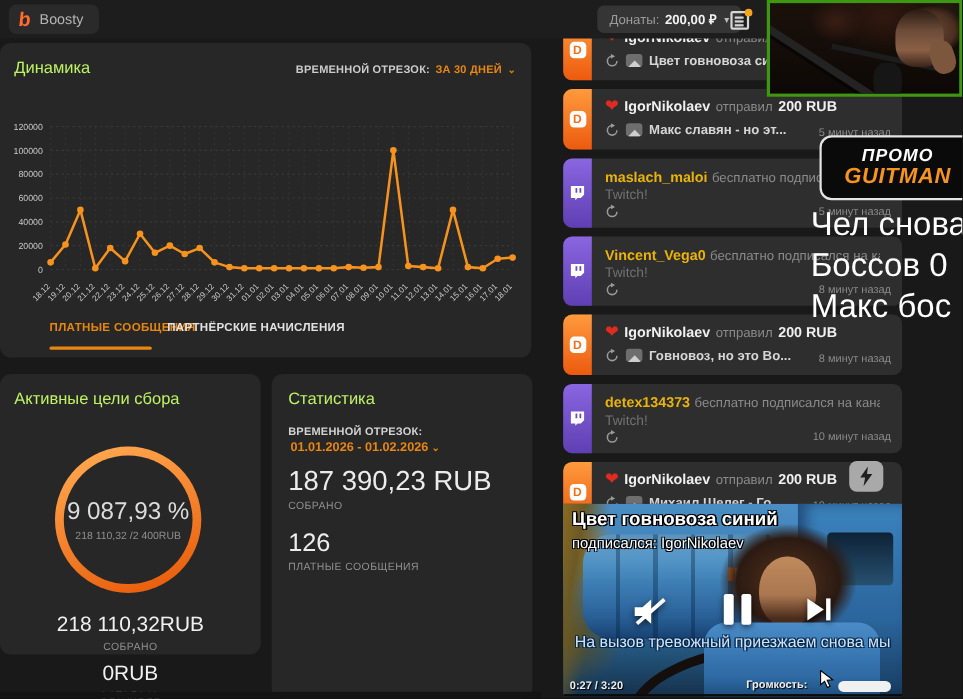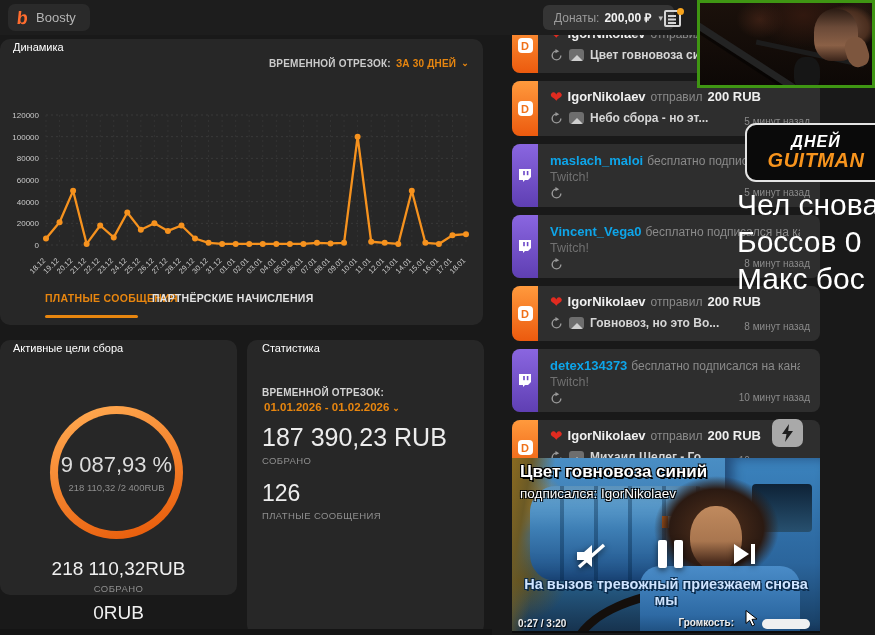--- a/index.html
+++ b/index.html
@@ -18,21 +18,21 @@
   .donate-chip .chev{color:#bdbdbd;font-size:9px;margin-left:2px;}
   .news-icon{position:absolute;left:662px;top:8px;width:22px;height:20px;cursor:pointer;}
   .news-doc{position:absolute;left:2px;top:2px;width:13px;height:13px;border:2px solid #d6d6d6;border-radius:2px;}
   .news-doc:after{content:"";position:absolute;left:2px;top:3px;width:8px;height:1.5px;background:#d6d6d6;
                   box-shadow:0 3.5px 0 #d6d6d6, 0 7px 0 #d6d6d6;}
   .news-dot{position:absolute;right:0;top:0;width:7px;height:7px;border-radius:50%;background:#f7a41d;}
 
   
   .panel{position:absolute;background:#272727;border-radius:10px;}
   .dynamics{left:0;top:39px;width:483px;height:286px;}
-  .panel-title{position:absolute;left:13px;top:2px;font-size:11px;color:#ffffff;}
+  .panel-title{position:absolute;left:13px;top:14px;font-size:15px;color:#bef264;}
   .period{position:absolute;right:14px;top:19px;font-size:10px;font-weight:700;letter-spacing:.2px;display:flex;gap:5px;cursor:pointer;}
   .period .plbl{color:#cbcbcb;}
   .period .pval{color:#e8860f;}
   .period .pchev{color:#e8860f;font-size:9px;}
   #chart{position:absolute;left:0;top:62px;}
 
   .tab{position:absolute;font-size:10.5px;font-weight:700;letter-spacing:.3px;cursor:pointer;}
   .tab.active{color:#e8860f;}
   .tab.idle{color:#e2e2e2;}
   .tab-underline{position:absolute;left:45px;top:276px;width:93px;height:3px;background:#e8860f;border-radius:2px;}
@@ -75,21 +75,21 @@
   .user{font-size:13px;font-weight:700;color:#f0f0f0;}
   .action{font-size:12px;color:#8a8a8a;}
   .amount{font-size:13px;font-weight:700;color:#efefef;}
   .row2{position:absolute;left:38px;top:30px;display:flex;align-items:center;gap:6px;white-space:nowrap;max-width:200px;overflow:hidden;}
   .thumb{position:relative;width:15px;height:12px;background:#6e6e6e;border-radius:3px;overflow:hidden;flex:0 0 auto;}
   .thumb:after{content:"";position:absolute;left:2px;bottom:0;border-left:6px solid transparent;border-right:6px solid transparent;
                border-bottom:6px solid #cfcfcf;}
   .track{font-size:12px;font-weight:600;color:#d6d6d6;}
   .time{position:absolute;right:10px;bottom:9px;font-size:10px;color:#8a8a8a;white-space:nowrap;}
   .t-line1{position:absolute;left:38px;top:9px;font-size:12px;color:#8a8a8a;white-space:nowrap;max-width:250px;overflow:hidden;}
-  .t-line1 b{font-size:13px;color:#0ea5e9;margin-right:4px;}
+  .t-line1 b{font-size:13px;color:#eab308;margin-right:4px;}
   .t-line2{position:absolute;left:38px;top:26px;font-size:12.5px;color:#707070;}
   .t-refresh{position:absolute;left:38px;top:42px;}
 
   
   .webcam{position:absolute;left:697px;top:0;width:178px;height:88px;border:3px solid #3f9613;z-index:60;
           background:#140d0a;box-sizing:border-box;overflow:hidden;}
   .cam-bg{position:absolute;inset:0;background:
       radial-gradient(40px 30px at 85% 30%,#6b4a38 0%,#4a2e1f 55%,transparent 75%),
       radial-gradient(25px 20px at 92% 12%,#2b1c14 0%,transparent 80%),
       radial-gradient(60px 40px at 60% 15%,#31180f 0%,transparent 80%),
@@ -140,21 +140,21 @@
             text-shadow:1.5px 1.5px 0 #000,-1px -1px 0 #000,1px -1px 0 #000,-1px 1px 0 #000;}
   .pl-sub{position:absolute;left:8px;top:28px;font-size:13.5px;color:#fff;
           text-shadow:1px 1px 0 #000,-1px -1px 0 #000,1px -1px 0 #000,-1px 1px 0 #000;}
   .ctrl{position:absolute;filter:drop-shadow(0 2px 3px rgba(0,0,0,.65));}
   .c-pause{left:146px;top:82px;display:flex;gap:7px;}
   .c-pause i{display:block;width:9px;height:28px;background:#fff;border-radius:2px;}
   .c-next{left:222px;top:86px;display:flex;align-items:center;}
   .c-next .tri{width:0;height:0;border-left:15px solid #fff;border-top:10px solid transparent;border-bottom:10px solid transparent;}
   .c-next .bar{width:4px;height:20px;background:#fff;margin-left:2px;}
   .c-mute{left:62px;top:84px;}
-  .subtitle{position:absolute;left:0;top:118px;width:100%;text-align:center;font-size:14.5px;font-weight:700;color:#cfe4ff;
+  .subtitle{position:absolute;left:0;top:118px;width:100%;text-align:center;font-size:14.5px;font-weight:400;color:#cfe4ff;
             text-shadow:1.5px 1.5px 0 #0a2a4a,-1px -1px 0 #0a2a4a,1px -1px 0 #0a2a4a,-1px 1px 0 #0a2a4a;}
   .pl-time{position:absolute;left:6px;bottom:4px;font-size:10px;font-weight:700;color:#ededed;text-shadow:1px 1px 1px #000;}
   .pl-vol-label{position:absolute;right:86px;bottom:5px;font-size:10px;font-weight:700;color:#ededed;text-shadow:1px 1px 1px #000;}
   .vol-pill{position:absolute;right:10px;bottom:4px;width:48px;height:10px;background:#f0f0f0;border-radius:5px;cursor:pointer;}
   .cursor{position:absolute;right:62px;bottom:2px;}
   .pl-bottombar{position:absolute;left:0;bottom:0;width:100%;height:2px;background:#0c0c0c;}
 </style>
 </head>
 <body>
 
@@ -190,21 +190,21 @@
       <span class="user">IgorNikolaev</span>
       <span class="action">отправил</span>
       <span class="amount">200 RUB</span>
     </div>
     <div class="row2">
       <svg width="13" height="13" viewBox="0 0 24 24">
         <path d="M12 4 a8 8 0 1 0 8 8" fill="none" stroke="#9a9a9a" stroke-width="2.6"></path>
         <path d="M10 0 l7 4 -7 4 z" fill="#9a9a9a"></path>
       </svg>
       <span class="thumb"></span>
-      <span class="track">Небо сбора - но эт...</span>
+      <span class="track">Макс славян - но эт...</span>
     </div>
     <span class="time">5 минут назад</span>
   </div>
       <div class="feed-item twitch">
     <div class="icon-bar twitchbg">
       <svg width="14" height="15" viewBox="0 0 14 15">
         <path d="M1 1 h12 v8 l-3 3 h-3 l-2 2 v-2 H1 Z" fill="#fff"></path>
         <rect x="5.2" y="3" width="1.6" height="4.2" fill="#6b48c8"></rect>
         <rect x="8.8" y="3" width="1.6" height="4.2" fill="#6b48c8"></rect>
       </svg>
@@ -469,21 +469,21 @@
   <div class="webcam">
     <div class="cam-bg"></div>
     <div class="cam-arm"></div>
     <div class="cam-arm2"></div>
     <div class="cam-head"></div>
     <div class="cam-hand"></div>
     <div class="cam-mic"></div>
   </div>
 
   <div class="promo">
-    <span class="promo-l1">ДНЕЙ</span>
+    <span class="promo-l1">ПРОМО</span>
     <span class="promo-l2">GUITMAN</span>
   </div>
 
   <div class="bigtext">
     <div>Чел снова</div>
     <div>Боссов 0</div>
     <div>Макс бос</div>
   </div>
 
   <div class="lightning">

